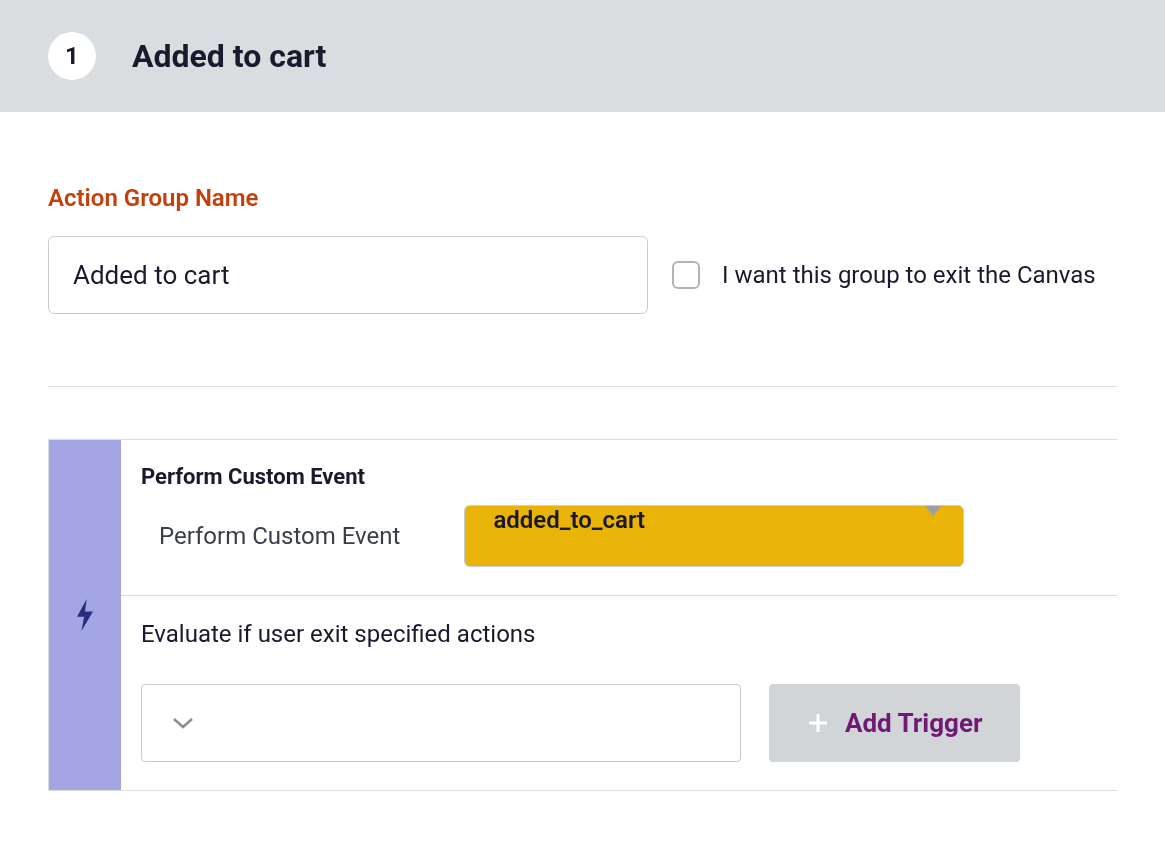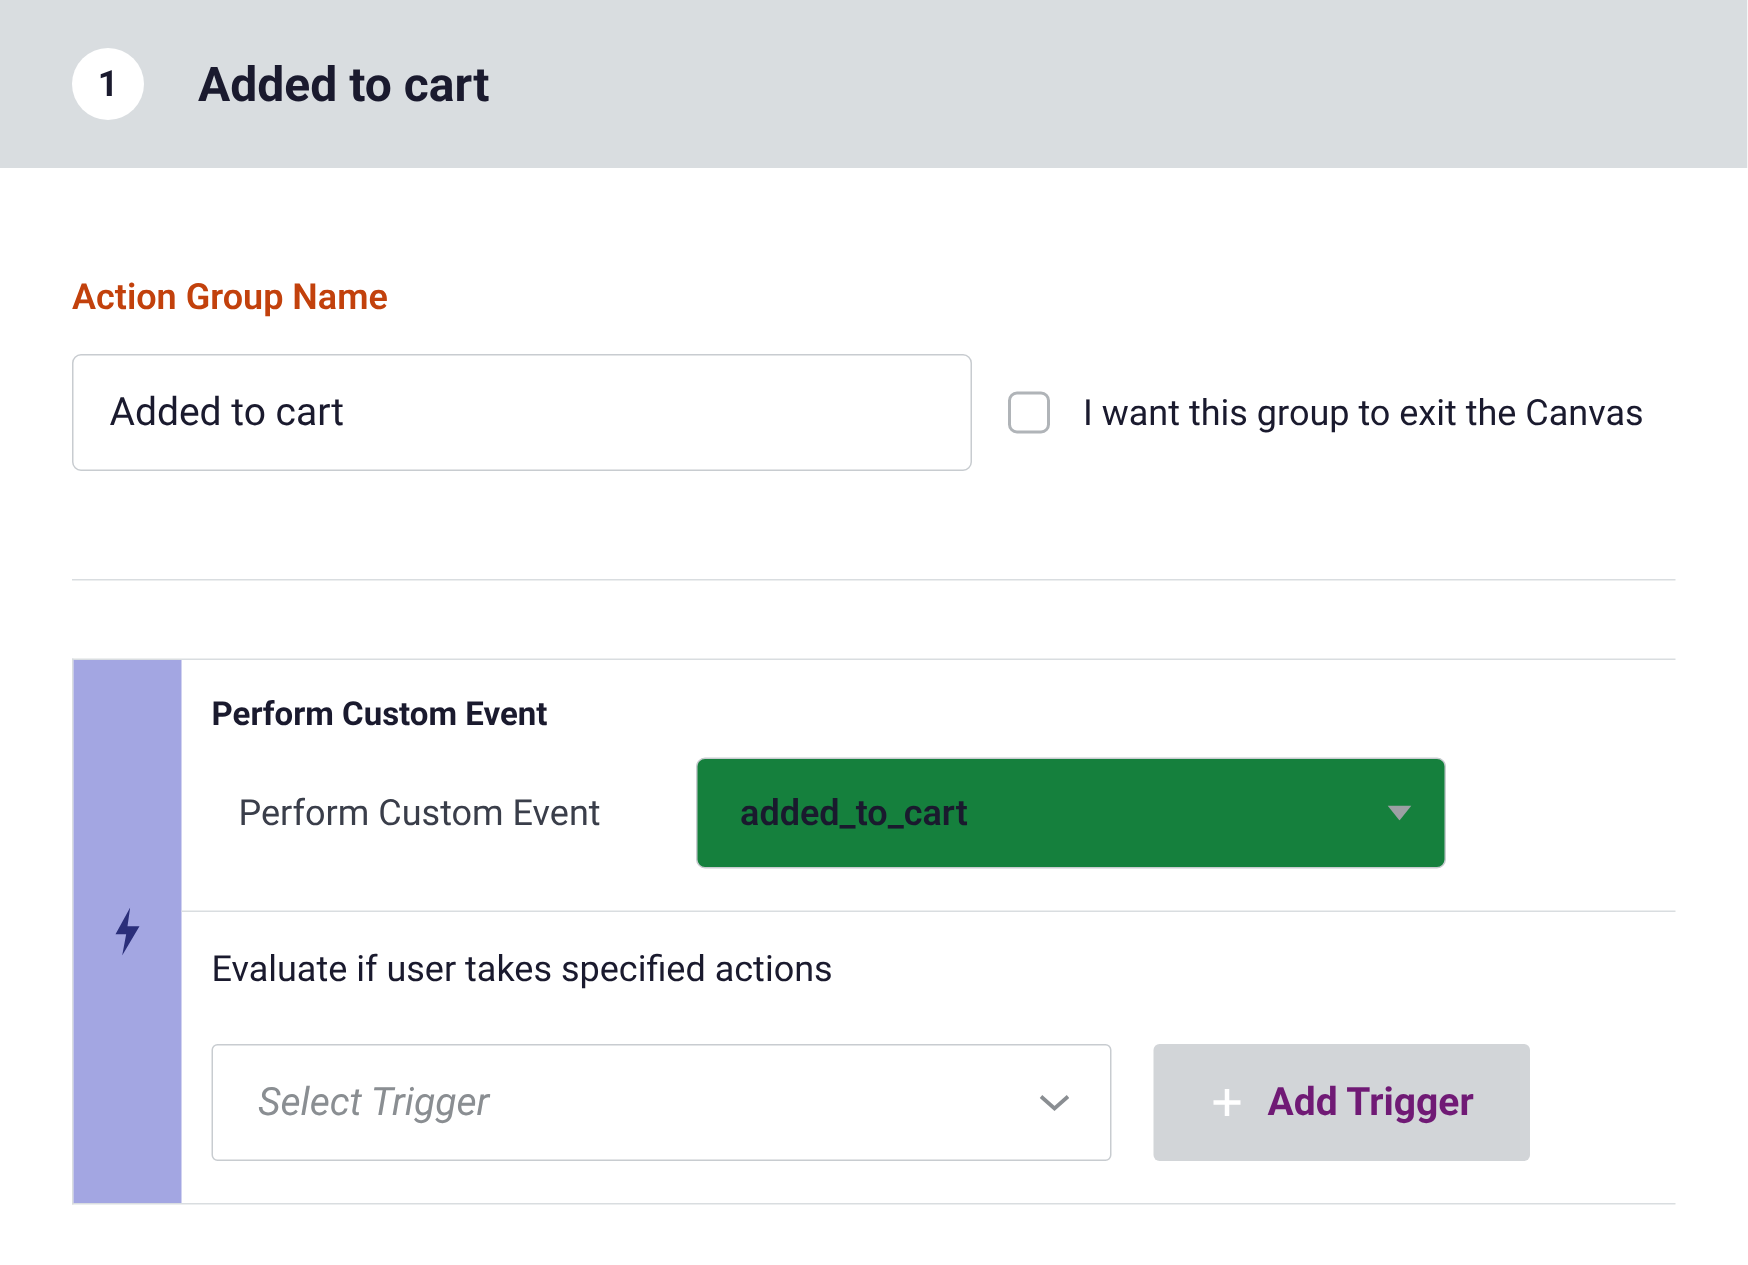--- a/index.html
+++ b/index.html
@@ -123,26 +123,25 @@
       gap: 64px;
       padding-left: 18px;
     }
     .event-sublabel {
       font-size: 24px;
       color: #3a3e4a;
       font-weight: 400;
     }
     .select-box {
       flex: 1;
-      height: 74px;
+      height: 62px;
       border: 1px solid #c8ccd0;
       border-radius: 6px;
-      background: #15803d;
-      display: flex;
-      align-items: center;
+      background: #eab308;
+      display: flex;
       justify-content: space-between;
       padding: 0 22px 0 28px;
       cursor: pointer;
       max-width: 500px;
     }
     .select-value {
       font-size: 24px;
       font-weight: 600;
       color: #1a1a2e;
     }
@@ -251,24 +250,23 @@
           <div class="select-box">
             <span class="select-value">added_to_cart</span>
             <svg class="caret-icon" viewBox="0 0 16 10">
               <path d="M0 0 L8 10 L16 0 Z"></path>
             </svg>
           </div>
         </div>
       </div>
 
       <div class="event-section">
-        <div class="eval-heading">Evaluate if user takes specified actions</div>
+        <div class="eval-heading">Evaluate if user exit specified actions</div>
         <div class="trigger-row">
           <div class="trigger-select">
-            <span class="trigger-placeholder">Select Trigger</span>
             <svg class="chevron-icon" viewBox="0 0 22 14">
               <polyline points="2,3 11,11 20,3"></polyline>
             </svg>
           </div>
           <button class="add-trigger-btn">
             <svg class="plus-icon" viewBox="0 0 22 22">
               <line x1="11" y1="2" x2="11" y2="20"></line>
               <line x1="2" y1="11" x2="20" y2="11"></line>
             </svg>
             <span class="add-trigger-label">Add Trigger</span>

